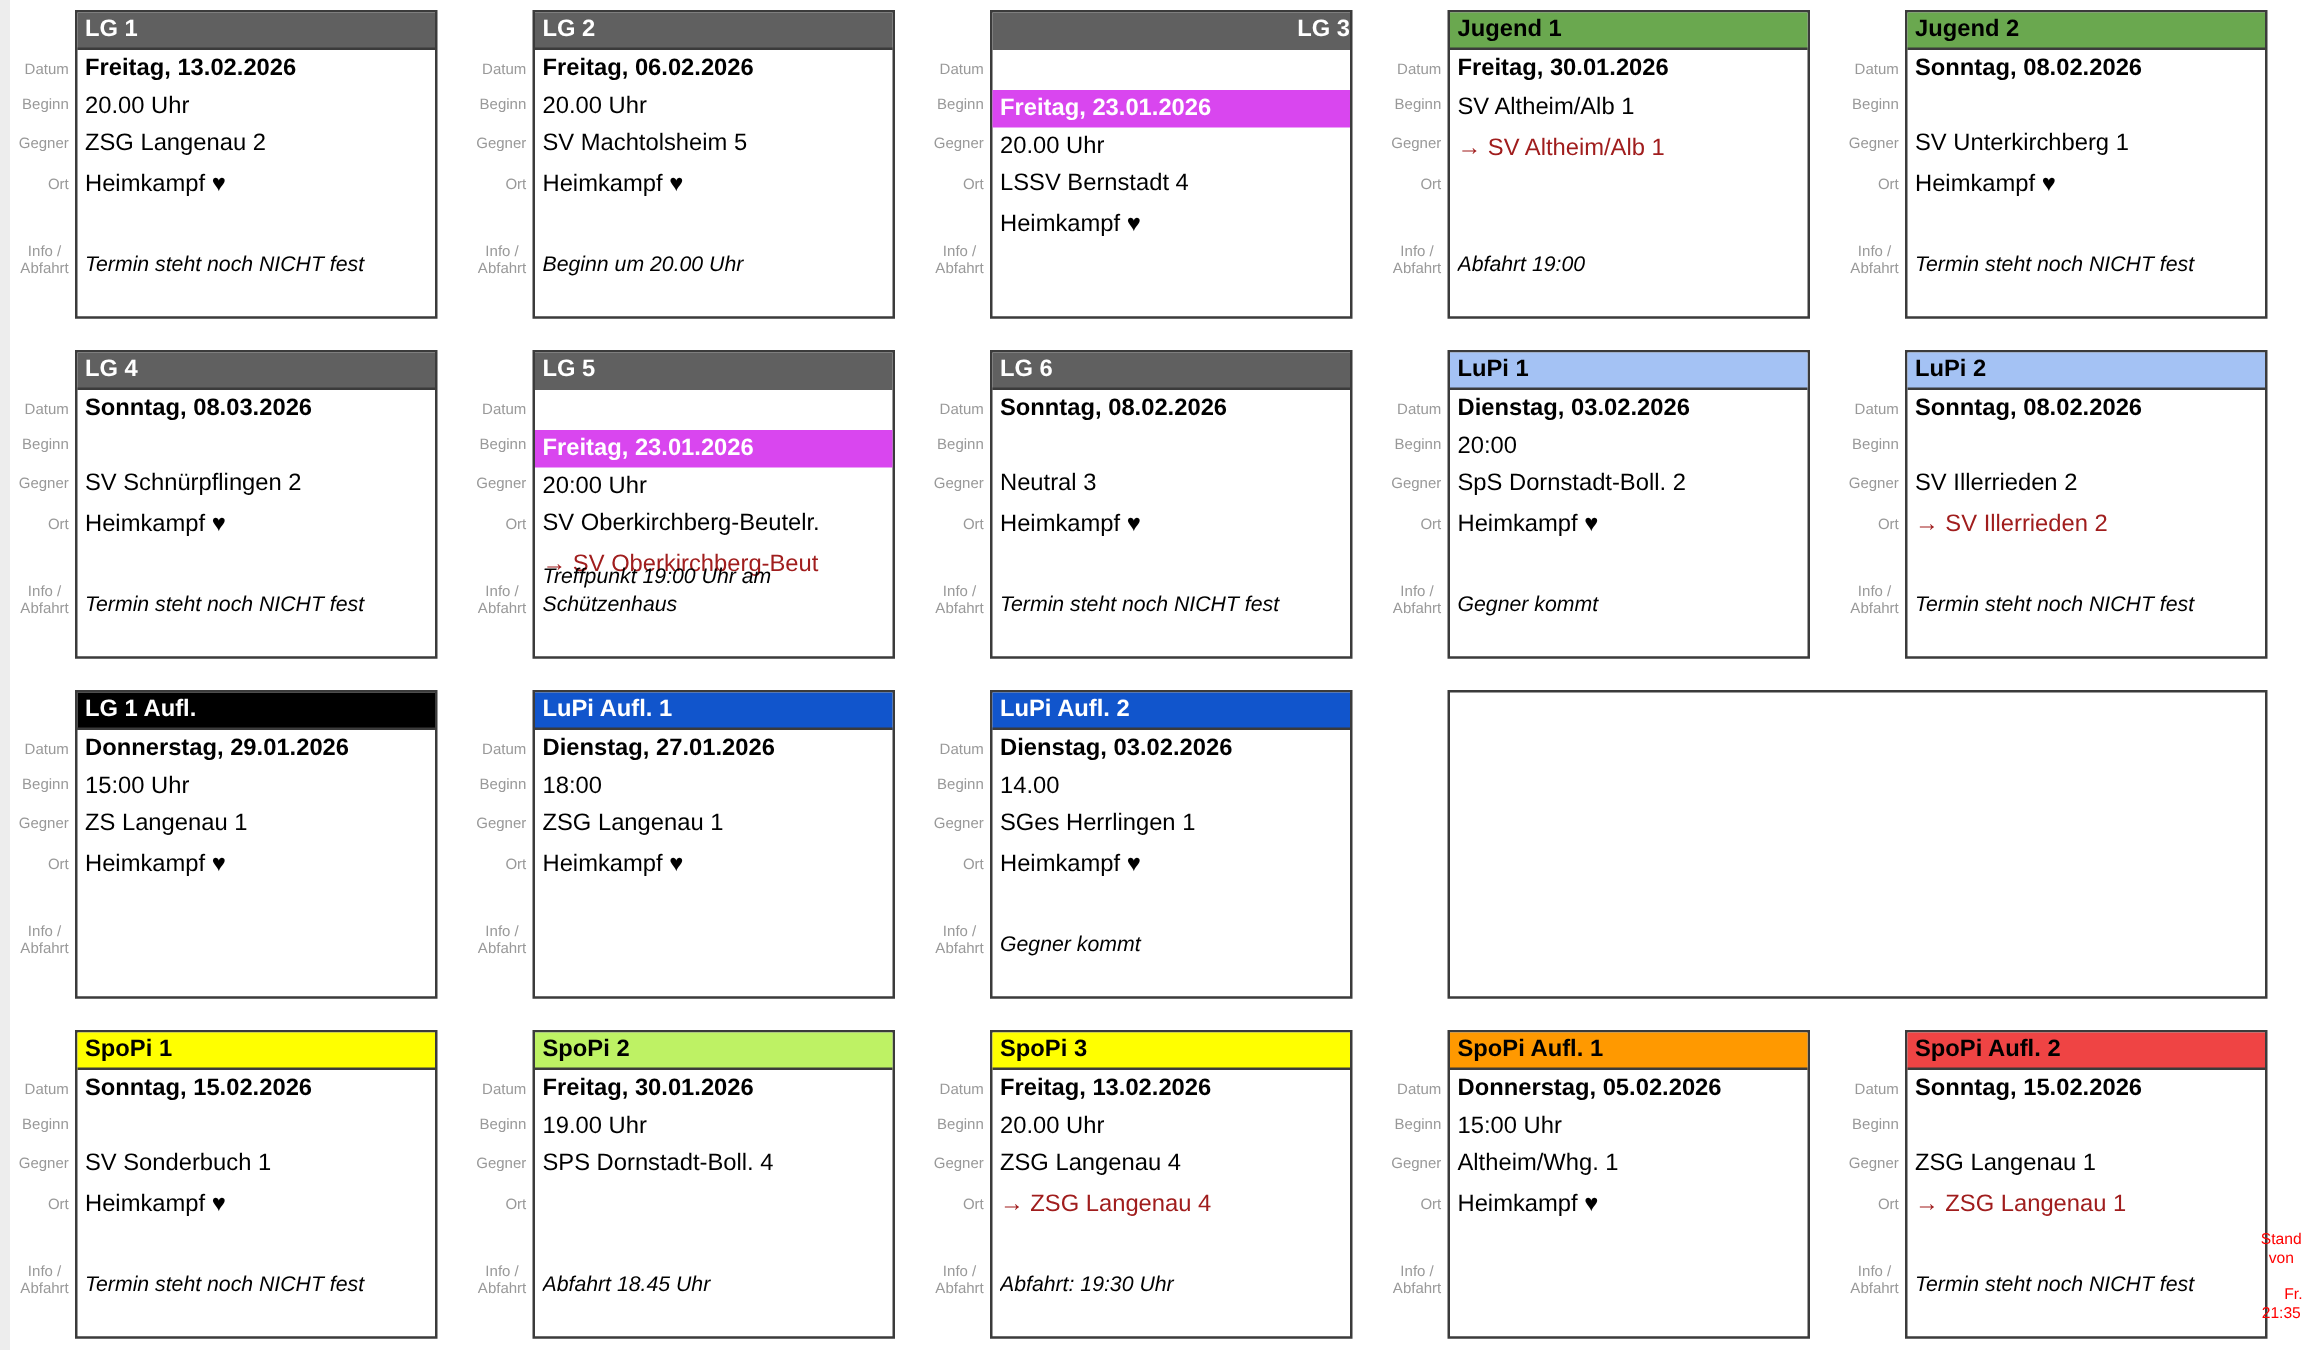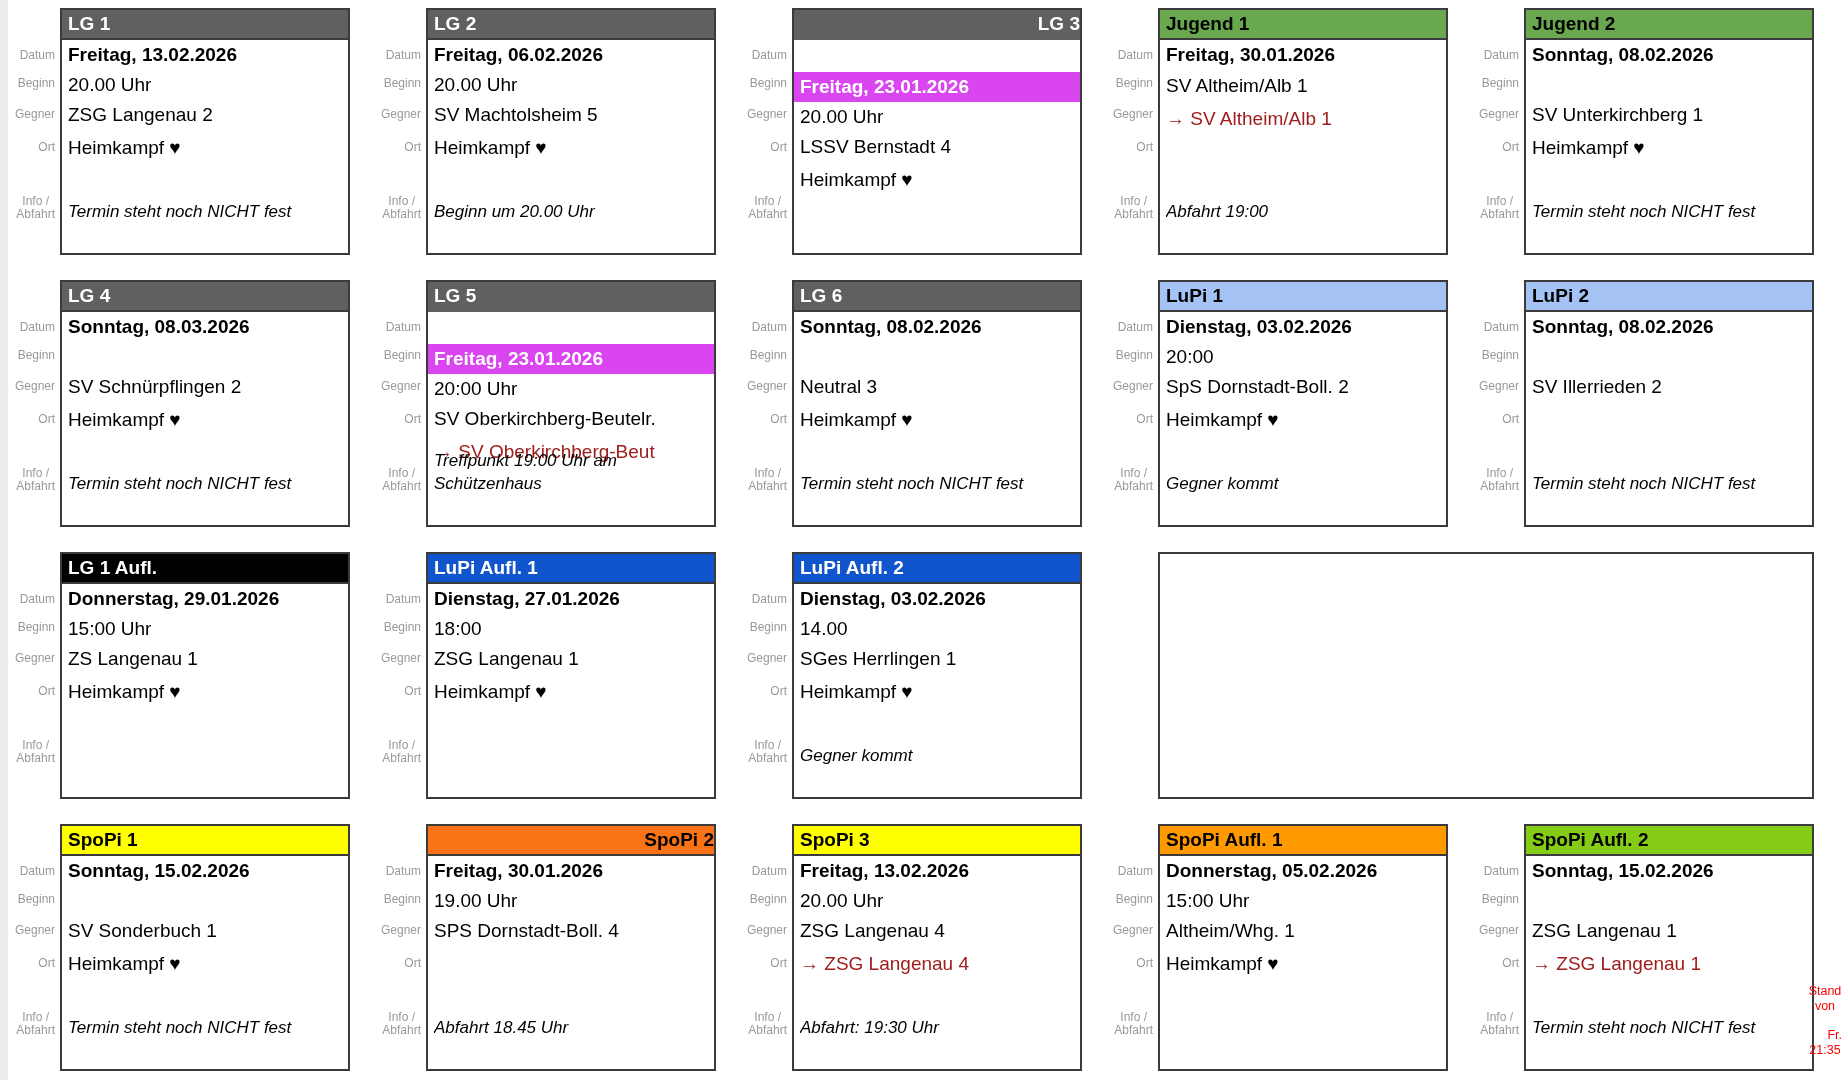--- a/index.html
+++ b/index.html
@@ -255,20 +255,21 @@
       <div class="lab lab-info">
         <div>Info /</div>
         <div>Abfahrt</div>
       </div>
     </div>
     <div class="card">
       <div class="card-header" style="background: rgb(164, 194, 244); color: rgb(0, 0, 0);">LuPi 2</div>
       <div class="r r-datum">Sonntag, 08.02.2026</div>
       <div class="r r-beginn"></div>
       <div class="r r-gegner">SV Illerrieden 2</div>
+      <div class="r r-ort away"><span class="arrow">→</span> SV Illerrieden 2</div>
       <div class="r-info">Termin steht noch NICHT fest</div>
     </div>
   </div>
 
   <div class="slot">
     <div class="labels">
       <div class="lab lab-spacer"></div>
       <div class="lab lab-datum">Datum</div>
       <div class="lab lab-beginn">Beginn</div>
       <div class="lab lab-gegner">Gegner</div>
@@ -362,21 +363,21 @@
       <div class="lab lab-datum">Datum</div>
       <div class="lab lab-beginn">Beginn</div>
       <div class="lab lab-gegner">Gegner</div>
       <div class="lab lab-ort">Ort</div>
       <div class="lab lab-info">
         <div>Info /</div>
         <div>Abfahrt</div>
       </div>
     </div>
     <div class="card">
-      <div class="card-header" style="background: #f97316; color: rgb(0, 0, 0); text-align: right;">SpoPi 2</div>
+      <div class="card-header" style="background: #bef264; color: rgb(0, 0, 0);">SpoPi 2</div>
       <div class="r r-datum">Freitag, 30.01.2026</div>
       <div class="r r-beginn">19.00 Uhr</div>
       <div class="r r-gegner">SPS Dornstadt-Boll. 4</div>
       <div class="r-info">Abfahrt 18.45 Uhr</div>
     </div>
   </div>
 
   <div class="slot">
     <div class="labels">
       <div class="lab lab-spacer"></div>
@@ -427,21 +428,21 @@
       <div class="lab lab-datum">Datum</div>
       <div class="lab lab-beginn">Beginn</div>
       <div class="lab lab-gegner">Gegner</div>
       <div class="lab lab-ort">Ort</div>
       <div class="lab lab-info">
         <div>Info /</div>
         <div>Abfahrt</div>
       </div>
     </div>
     <div class="card">
-      <div class="card-header" style="background: #84cc16; color: rgb(0, 0, 0);">SpoPi Aufl. 2</div>
+      <div class="card-header" style="background: #ef4444; color: rgb(0, 0, 0);">SpoPi Aufl. 2</div>
       <div class="r r-datum">Sonntag, 15.02.2026</div>
       <div class="r r-beginn"></div>
       <div class="r r-gegner">ZSG Langenau 1</div>
       <div class="r r-ort away"><span class="arrow">→</span> ZSG Langenau 1</div>
       <div class="r-info">Termin steht noch NICHT fest</div>
     </div>
   </div>
 </div>
 </div>
 

